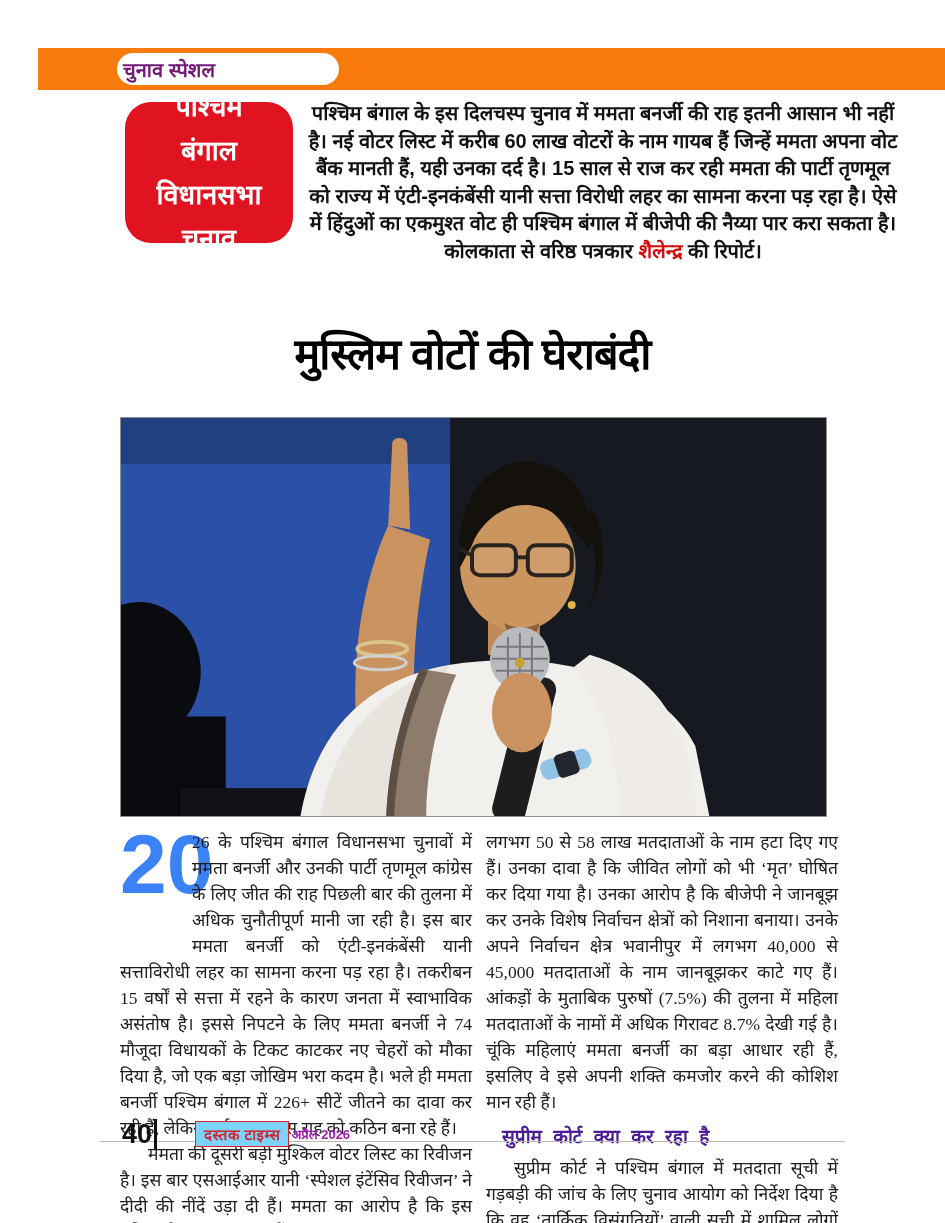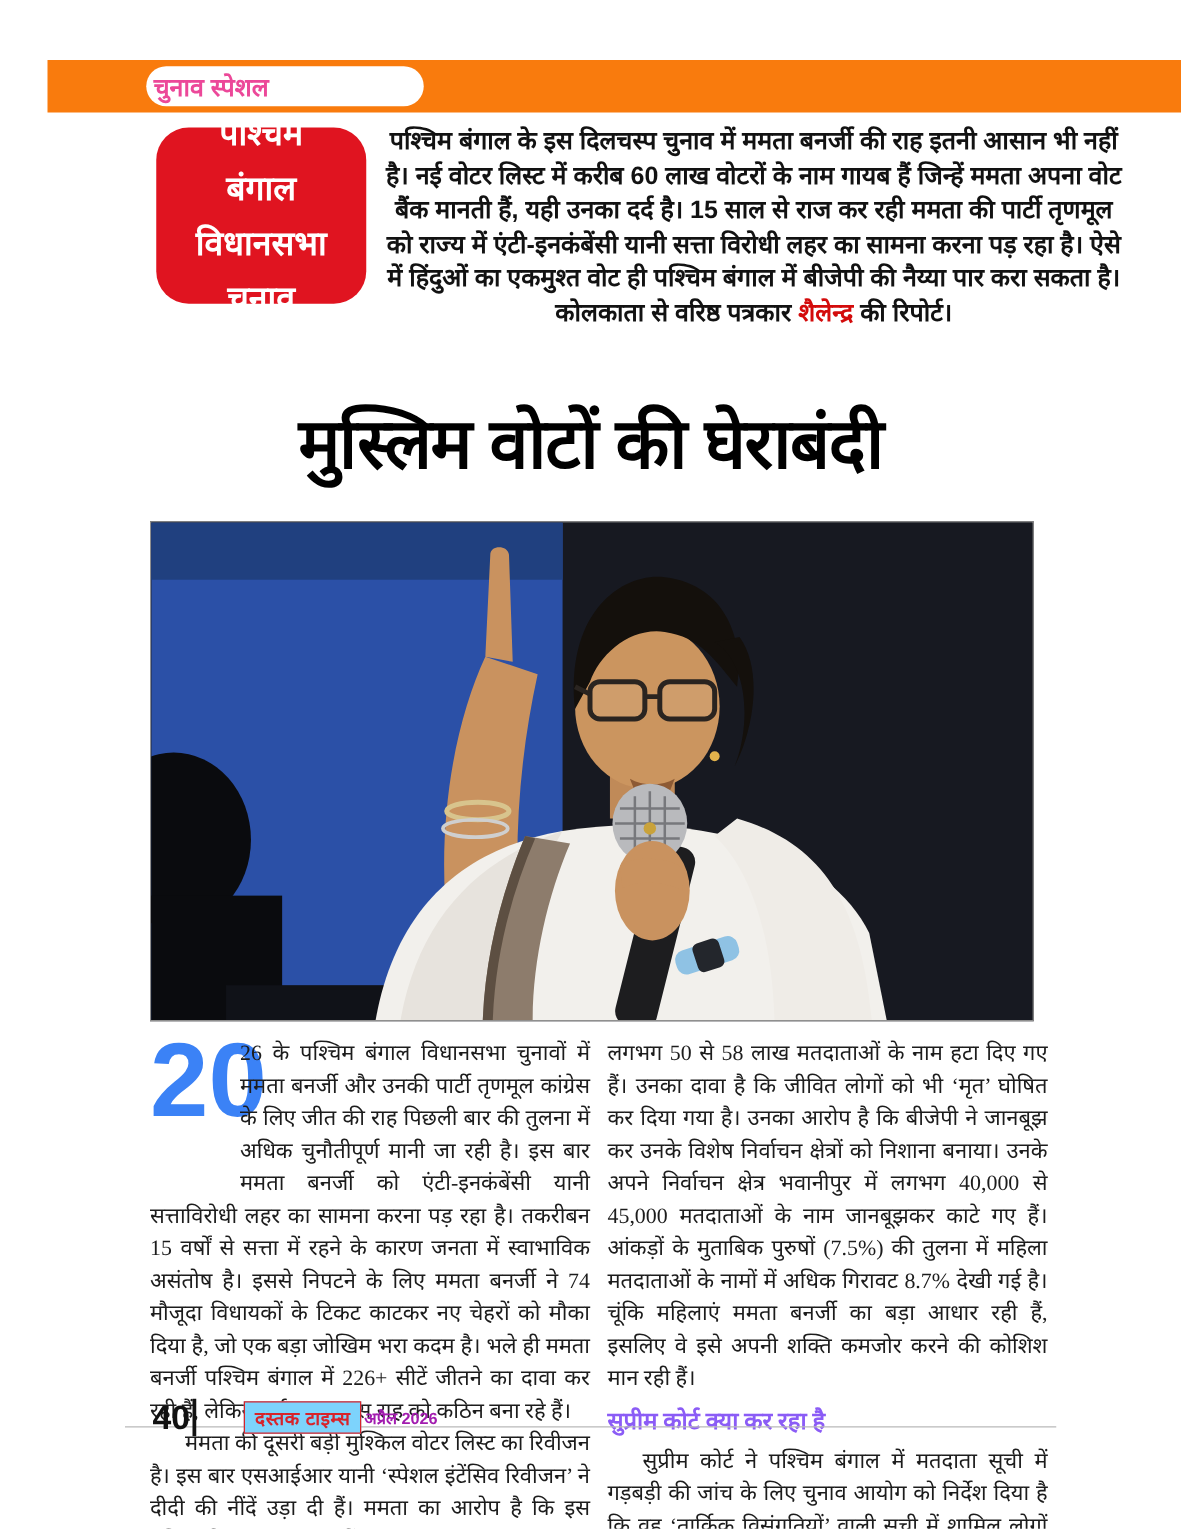--- a/index.html
+++ b/index.html
@@ -14,21 +14,21 @@
     background:#f97b0d;
   }
   .section-pill{
     position:absolute;left:79px;top:5px;width:222px;height:32px;
     background:#ffffff;border-radius:17px;
     display:flex;align-items:center;
   }
   .section-pill span{
     padding-left:6px;
     font-family:"Liberation Sans","DejaVu Sans",sans-serif;
-    font-weight:700;font-size:20px;color:#ec4899;
+    font-weight:700;font-size:20px;color:#701a75;
   }
   
   .topic-box{
     position:absolute;left:125px;top:102px;width:168px;height:141px;
     background:#e01420;border-radius:26px;
     display:flex;flex-direction:column;justify-content:center;align-items:center;
     color:#ffffff;
     font-family:"Liberation Sans","DejaVu Sans",sans-serif;
     font-weight:700;font-size:27px;line-height:44px;text-align:center;
   }
@@ -38,21 +38,21 @@
     font-family:"Liberation Sans","DejaVu Sans",sans-serif;
     font-weight:700;font-size:20px;line-height:27.5px;color:#121212;
     text-align:center;
   }
   .intro .reporter{color:#d30b0b;}
   
   .headline{
     position:absolute;left:60px;right:60px;top:302px;height:100px;
     display:flex;align-items:center;justify-content:center;
     font-family:"Liberation Sans","DejaVu Sans",sans-serif;
-    font-weight:800;font-size:56px;color:#000000;letter-spacing:-1px;
+    font-weight:800;font-size:43px;color:#000000;letter-spacing:-1px;
     white-space:nowrap;
   }
   
   .photo{
     position:absolute;left:120px;top:417px;width:707px;height:400px;
     border:1px solid #8f8f8f;box-sizing:border-box;background:#171921;
   }
   .photo svg{display:block;width:100%;height:100%;}
   
   .col{
@@ -63,23 +63,23 @@
   .col-1{left:120px;}
   .col-2{left:486px;}
   .dropcap{
     float:left;width:72px;height:128px;
     font-family:"Liberation Sans","DejaVu Sans",sans-serif;
     font-weight:700;font-size:84px;line-height:70px;color:#3b82f6;
   }
   .para{margin:0;}
   .para.indent{text-indent:1.6em;}
   .subhead{
-    font-family:Liberation Serif, serif;
-    font-weight:700;font-size:19px;color:#8b5cf6;
-    margin:10px 0 4px 0;text-align:left;
+    font-family:Liberation Mono, monospace;
+    font-weight:700;font-size:19px;color:#4c1d95;
+    margin:10px 0 4px 16px;text-align:left;
   }
   
   .footer-rule{
     position:absolute;left:100px;right:100px;top:1141px;height:1px;background:#b9b9b9;
   }
   .footer{
     position:absolute;left:122px;top:1117px;height:34px;
     display:flex;align-items:center;gap:2px;
   }
   .page-num{

